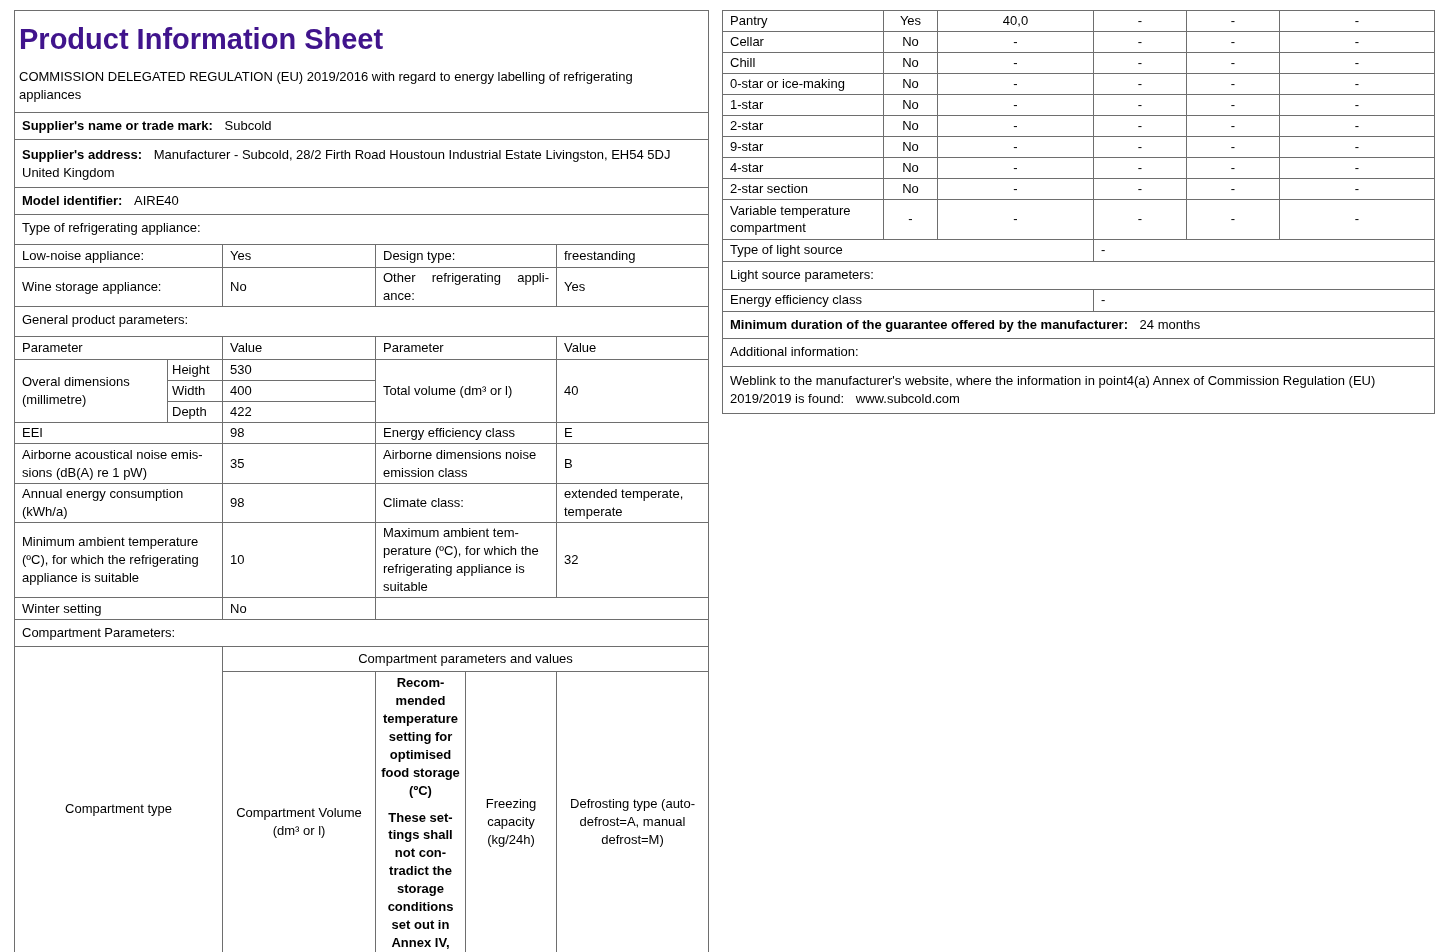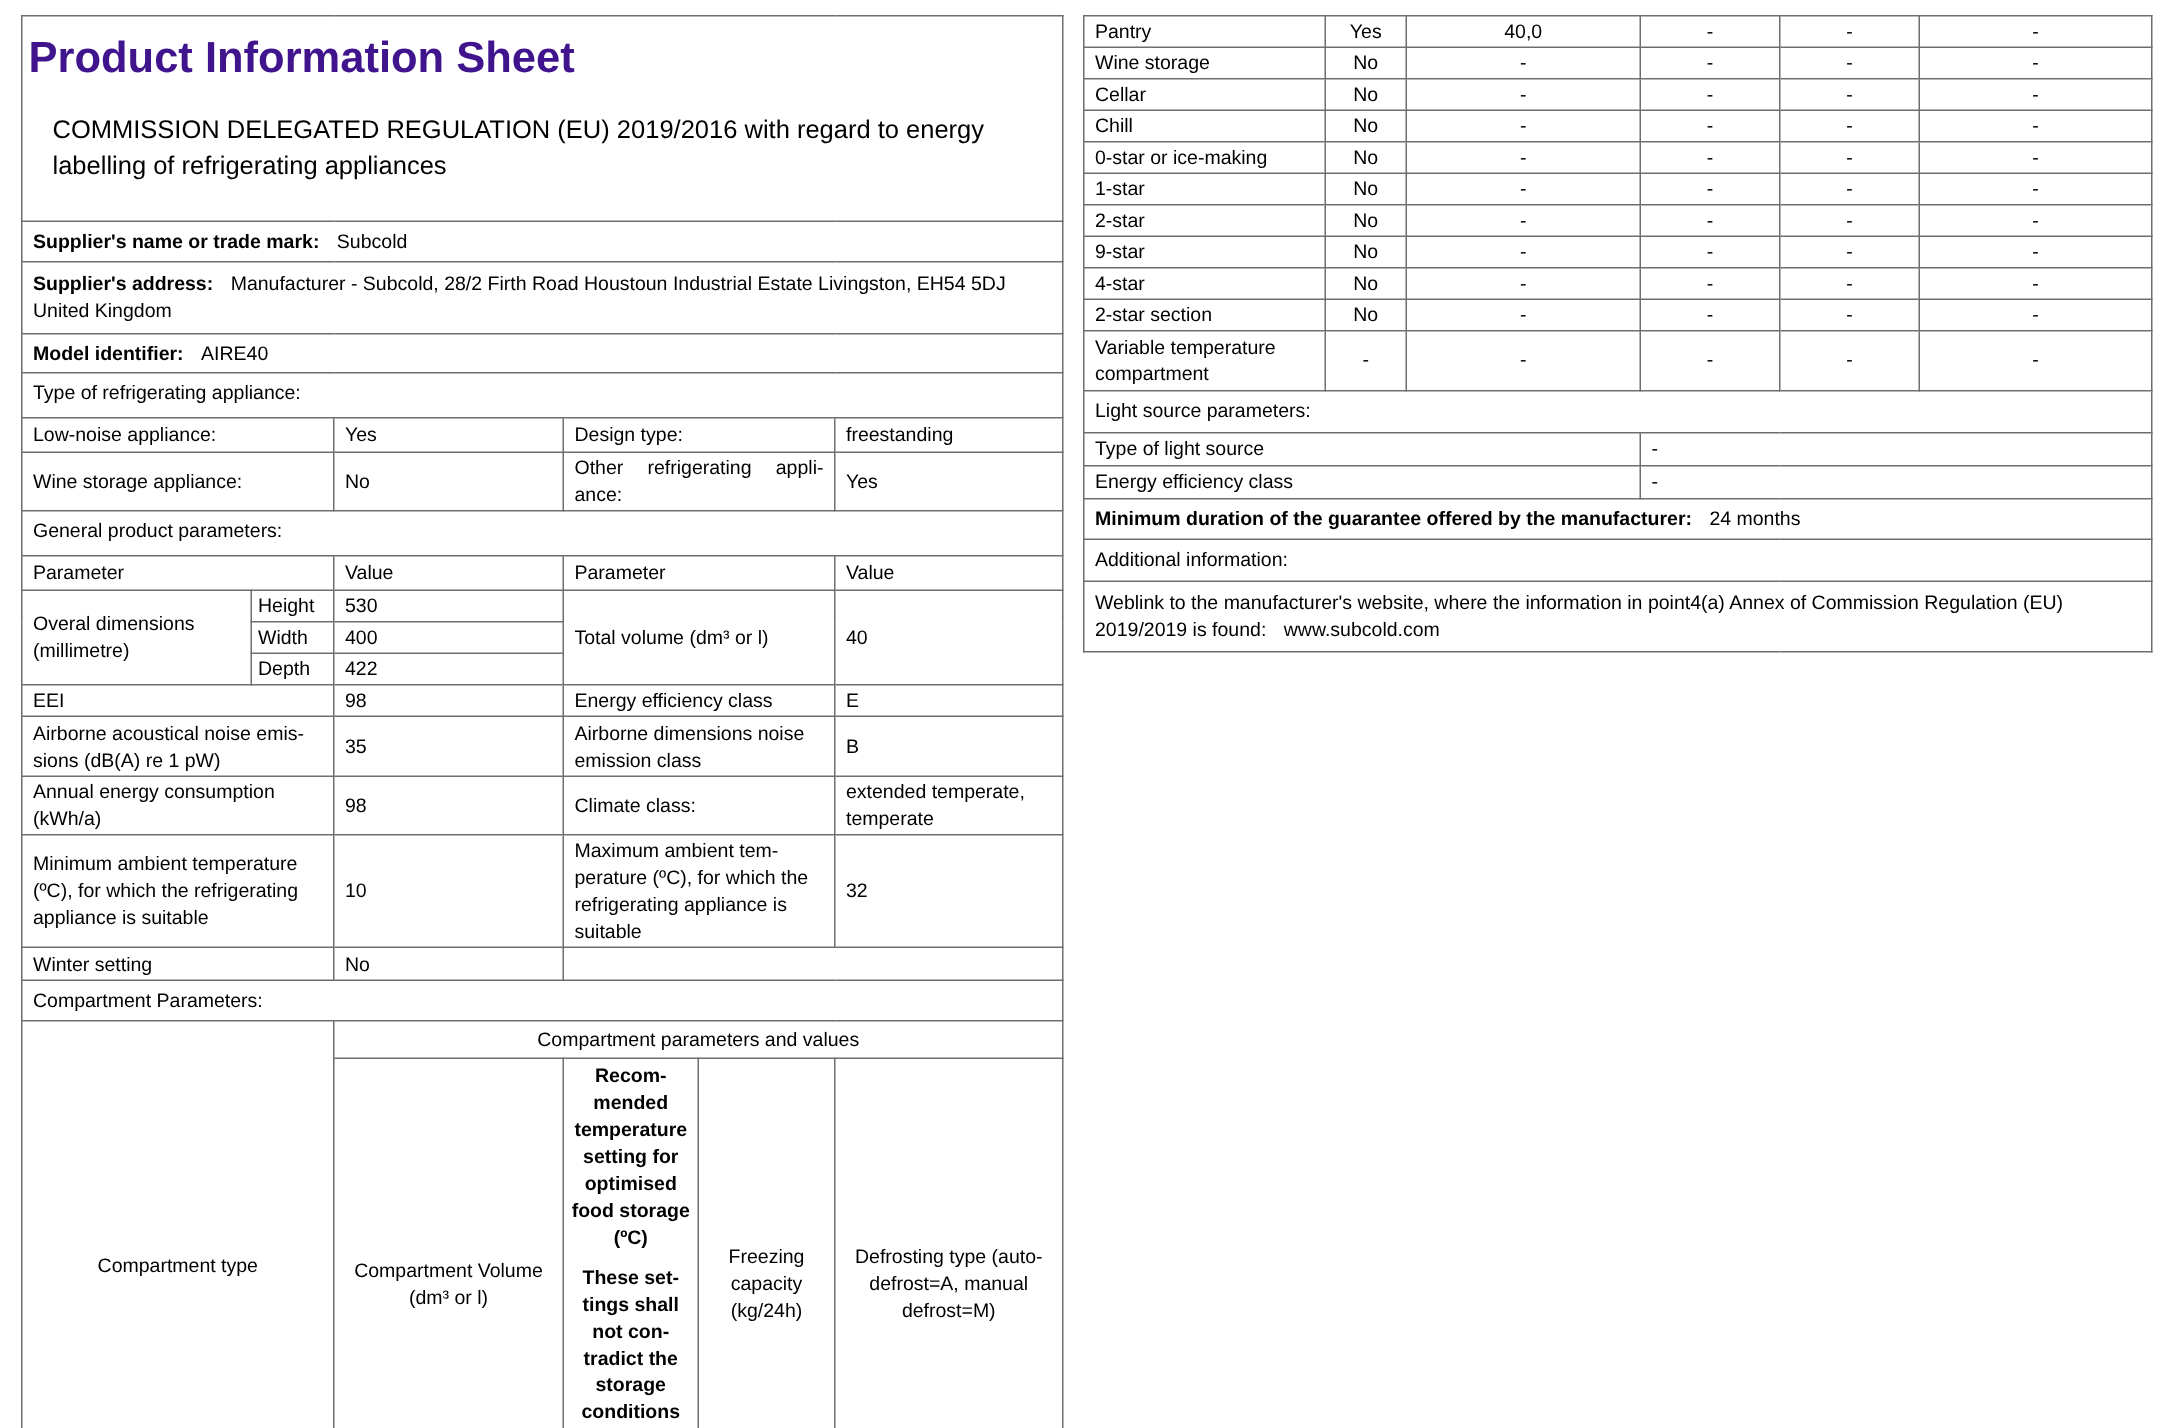--- a/index.html
+++ b/index.html
@@ -37,21 +37,21 @@
   .vtop { vertical-align: top; }
 
   .title-cell { padding: 6px 26px 8px 4px; }
   .doc-title {
     margin: 2px 0 9px 0;
     font-size: 29px;
     font-weight: bold;
     color: #40148c;
     letter-spacing: 0px;
   }
-  .subtitle { margin: 16px; font-size: 17px; line-height: 1.4; }
+  .subtitle { margin: 0; font-size: 13px; line-height: 1.4; }
 
   .sec-heading { font-weight: normal; padding: 4px 7px 7px 7px; }
   .pad-v4 { padding-top: 4px; padding-bottom: 4px; }
 
   .hdr-para { margin: 0 0 9px 0; font-weight: bold; }
   .hdr-para:last-child { margin-bottom: 0; }
   .temp-col-cell { padding: 2px 4px; }
 </style>
 </head>
 <body>
@@ -210,28 +210,20 @@
     <tbody>
         <tr style="height:21px">
       <td>Pantry</td>
       <td class="ctr">Yes</td>
       <td class="ctr">40,0</td>
       <td class="ctr">-</td>
       <td class="ctr">-</td>
       <td class="ctr">-</td>
     </tr>
     <tr style="height:21px">
-      <td>Wine storage</td>
-      <td class="ctr">No</td>
-      <td class="ctr">-</td>
-      <td class="ctr">-</td>
-      <td class="ctr">-</td>
-      <td class="ctr">-</td>
-    </tr>
-    <tr style="height:21px">
       <td>Cellar</td>
       <td class="ctr">No</td>
       <td class="ctr">-</td>
       <td class="ctr">-</td>
       <td class="ctr">-</td>
       <td class="ctr">-</td>
     </tr>
     <tr style="height:21px">
       <td>Chill</td>
       <td class="ctr">No</td>
@@ -288,30 +280,30 @@
       <td class="ctr">-</td>
       <td class="ctr">-</td>
     </tr>
     <tr style="height:40px">
       <td>Variable temperature compartment</td>
       <td class="ctr">-</td>
       <td class="ctr">-</td>
       <td class="ctr">-</td>
       <td class="ctr">-</td>
       <td class="ctr">-</td>
-    </tr>
-
-    <tr style="height:25px">
-      <td colspan="6" class="sec-heading" style="padding-bottom:5px">Light source parameters:</td>
     </tr>
 
     <tr style="height:22px">
       <td colspan="3">Type of light source</td>
       <td colspan="3">-</td>
     </tr>
+
+    <tr style="height:25px">
+      <td colspan="6" class="sec-heading" style="padding-bottom:5px">Light source parameters:</td>
+    </tr>
     <tr style="height:22px">
       <td colspan="3">Energy efficiency class</td>
       <td colspan="3">-</td>
     </tr>
 
     <tr style="height:27px">
       <td colspan="6" class="pad-v4">
         <span class="b">Minimum duration of the guarantee offered by the manufacturer:</span>
         <span class="label-gap">24 months</span>
       </td>

